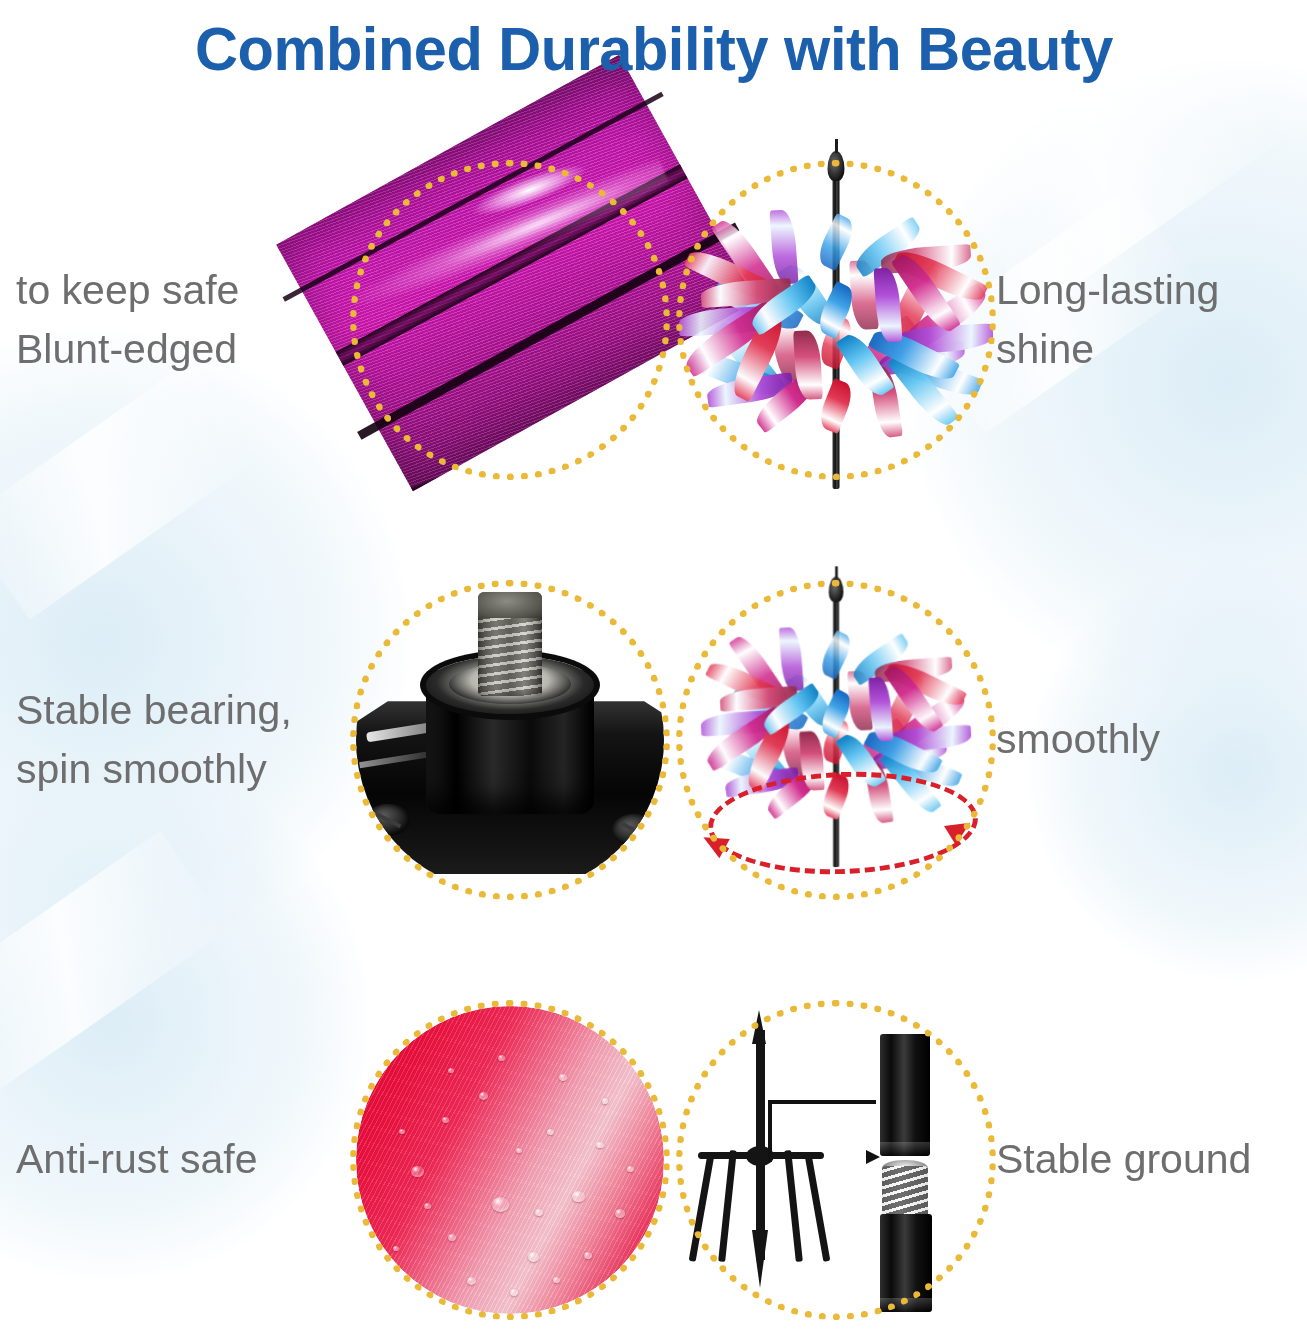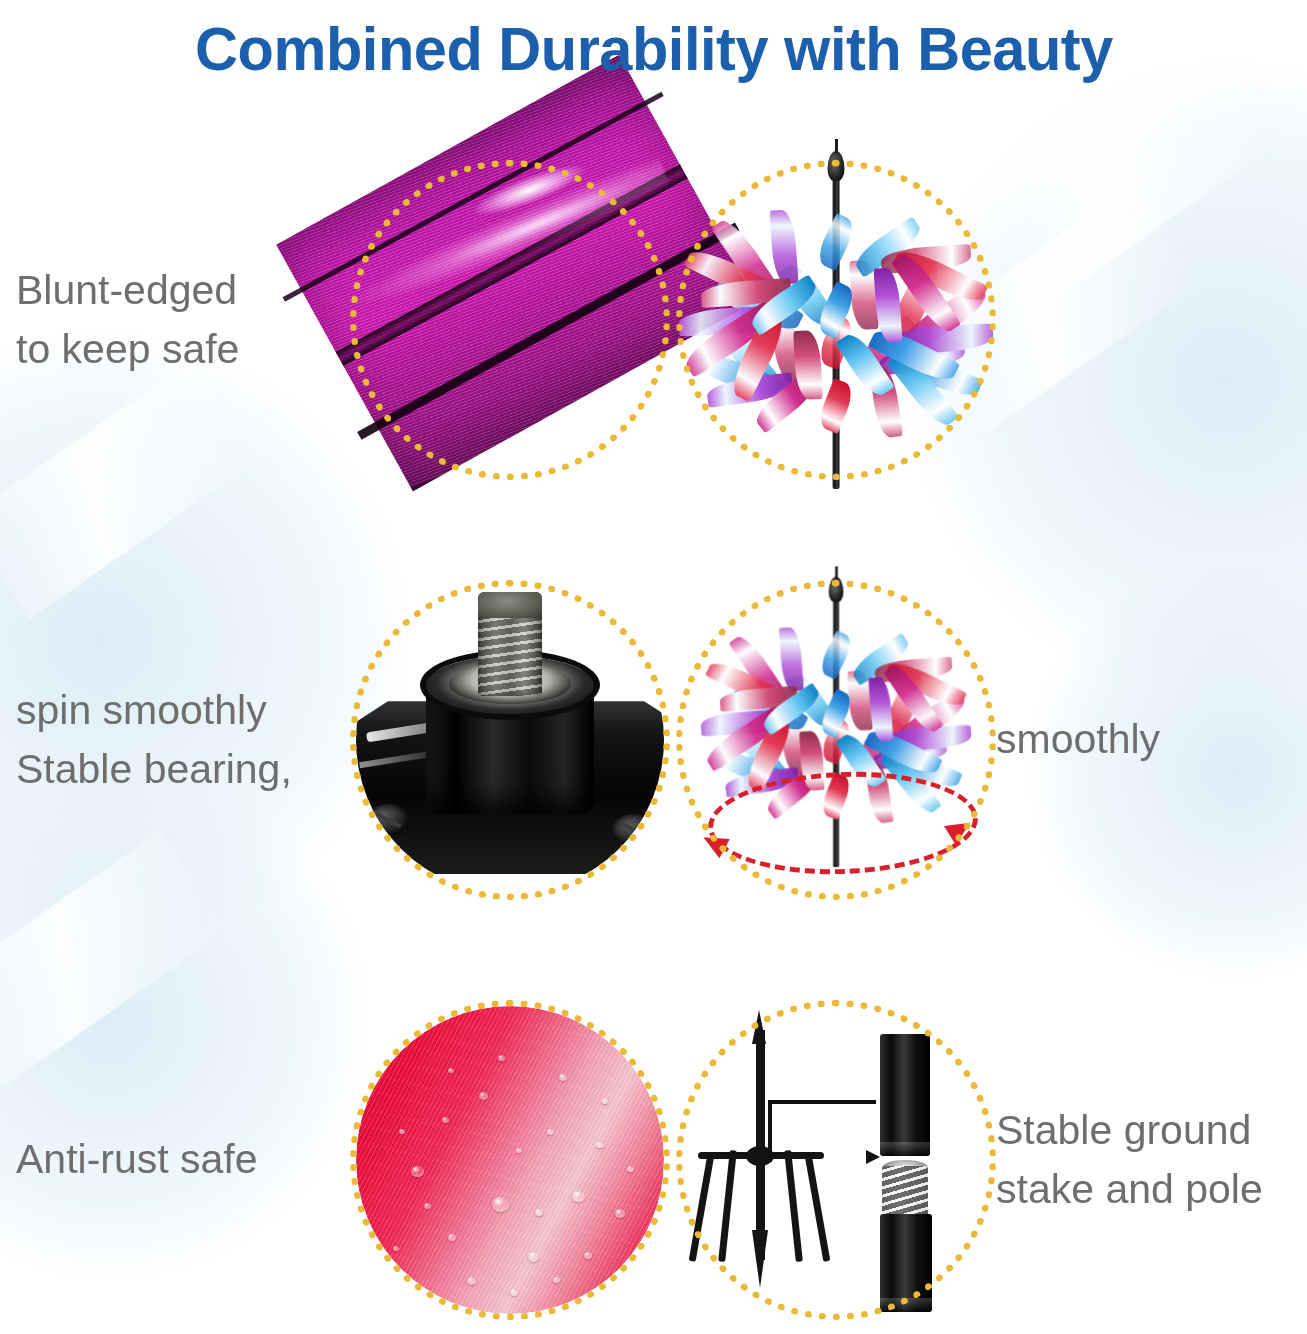--- a/index.html
+++ b/index.html
@@ -198,22 +198,22 @@
 <div class="wm-stripe s3"></div>
 <div class="wm-stripe s4"></div>
 
 <div class="title-bar">
   <div class="title">Combined Durability with Beauty</div>
 </div>
 
 <div class="row row-1">
 
   <div class="cap cap-left">
+    <span>to keep safe</span>
     <span>Blunt-edged</span>
-    <span>to keep safe</span>
   </div>
 
   <div class="circ circ-a">
     <div class="clip">
       <div class="metal-purple">
         <div class="mp-line mp-l1"></div>
         <div class="mp-line mp-l2"></div>
         <div class="mp-glow"></div>
       </div>
     </div>
@@ -261,27 +261,31 @@
             <div class="blade" style="width: 92px; height: 24px; margin-left: -46px; margin-top: -12px; left: 117.64px; top: 129px; transform: rotate(291.794deg) scaleX(0.551619); background: linear-gradient(95deg, rgb(200, 16, 46) 0%, rgb(226, 58, 86) 38%, rgb(255, 255, 255) 78%, rgb(226, 58, 86) 100%); opacity: 0.83; z-index: 50;"></div>
             <div class="blade" style="width: 92px; height: 24px; margin-left: -46px; margin-top: -12px; left: 167.688px; top: 133.23px; transform: rotate(321.794deg) scaleX(0.773596); background: linear-gradient(95deg, rgb(160, 24, 95) 0%, rgb(209, 44, 142) 38%, rgb(255, 255, 255) 78%, rgb(209, 44, 142) 100%); opacity: 0.84; z-index: 57;"></div>
             <div class="blade" style="width: 92px; height: 24px; margin-left: -46px; margin-top: -12px; left: 204.422px; top: 144.9px; transform: rotate(351.794deg) scaleX(0.938899); background: linear-gradient(95deg, rgb(123, 31, 162) 0%, rgb(177, 79, 216) 38%, rgb(234, 246, 255) 78%, rgb(177, 79, 216) 100%); opacity: 0.87; z-index: 75;"></div>
             <div class="blade" style="width: 92px; height: 24px; margin-left: -46px; margin-top: -12px; left: 217.999px; top: 160.885px; transform: rotate(381.794deg) scaleX(0.999997); background: linear-gradient(95deg, rgb(21, 101, 192) 0%, rgb(63, 163, 232) 38%, rgb(255, 255, 255) 78%, rgb(63, 163, 232) 100%); opacity: 0.91; z-index: 100;"></div>
           </div>
       </div>
     </div>
     <div class="dots"></div>
   </div>
 
+  <div class="cap cap-right">
+    <span>Long-lasting</span>
+    <span>shine</span>
+  </div>
 </div>
 
 <div class="row row-2">
 
   <div class="cap cap-left">
+    <span>Stable bearing,</span>
     <span>spin smoothly</span>
-    <span>Stable bearing,</span>
   </div>
 
   <div class="circ circ-a">
     <div class="clip" style="overflow:hidden">
       <div class="bearing-base"></div>
       <div class="bearing-hub"></div>
       <div class="bearing-ring"></div>
       <div class="bearing-ring2"></div>
       <div class="bolt"></div>
       <div class="screw screw-l"></div>
@@ -405,15 +409,14 @@
         <div class="thread-top" style="left:200px;top:154px;width:46px;height:16px;"></div>
         <div class="thread" style="left:200px;top:160px;width:46px;height:52px;"></div>
         <div class="pole-seg" style="left:198px;top:208px;width:52px;height:98px;"></div>
       </div>
     </div>
     <div class="dots"></div>
   </div>
 
   <div class="cap cap-right">
     <span>Stable ground</span>
-    <span>stake and pole</span>
   </div>
 </div>
 
 </body></html>

